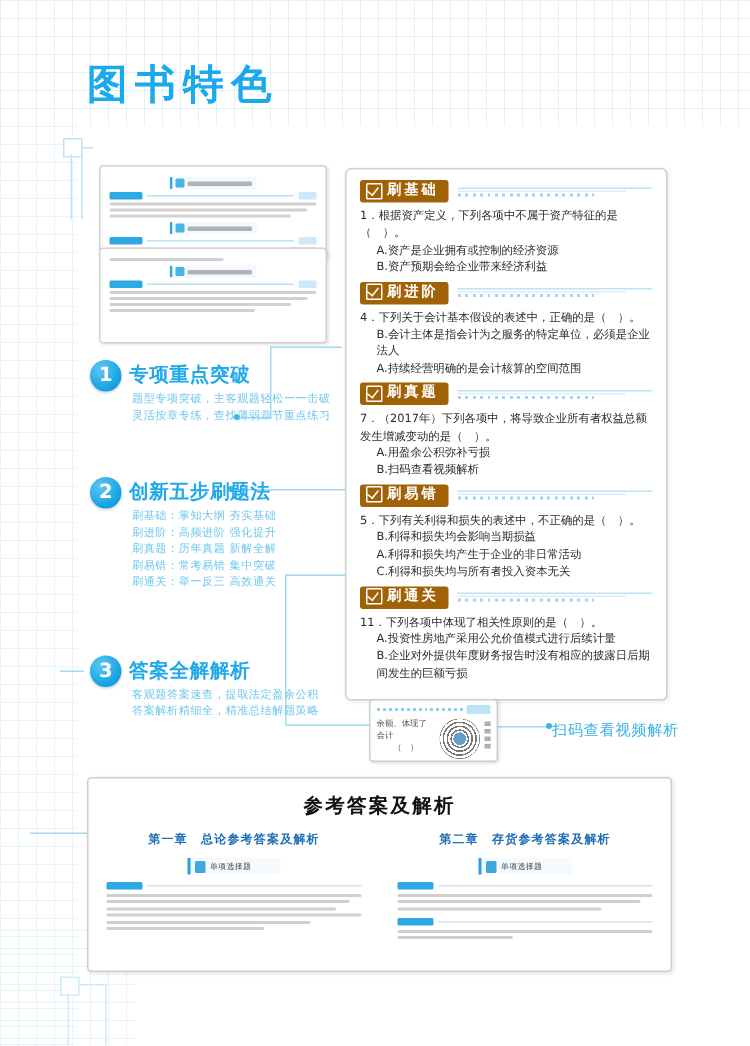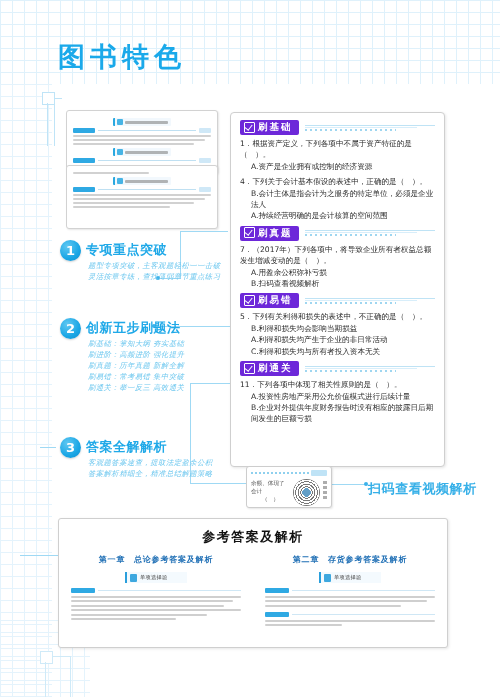--- a/index.html
+++ b/index.html
@@ -88,41 +88,41 @@
     background:radial-gradient(circle at 35% 30%,#5fc8f2 0%,#1aa6e5 60%,#0f8fd0 100%);
     color:#fff;font-size:13px;font-weight:bold;line-height:21px;text-align:center;
     font-family:"DejaVu Sans",sans-serif;
     box-shadow:0 1px 2px rgba(0,0,0,.18);
   }
   .f-title{
     position:absolute;left:26px;top:1px;
     font-size:13px;font-weight:bold;color:#20a9e8;letter-spacing:.5px;
     font-family:"DejaVu Sans",sans-serif;white-space:nowrap;
   }
-  .f-lines{position:absolute;left:28px;top:20px;font-style:italic;}
+  .f-lines{position:absolute;left:28px;top:20px;}
   .f-line{
     font-size:7.4px;line-height:11px;color:#6fc8ef;letter-spacing:.4px;
     font-family:"DejaVu Sans",sans-serif;white-space:nowrap;
   }
 
   
   .conn{position:absolute;background:#9fd9f4;}
   .conn-dot{position:absolute;width:4px;height:4px;border-radius:50%;background:#3bb2ea;}
 
   
   .qpanel{
     position:absolute;left:230px;top:112px;width:215px;height:355px;
     background:#fff;border:1px solid #cfcfcf;border-radius:4px;
     box-shadow:1px 1px 3px rgba(0,0,0,.10);
     padding:7px 9px;box-sizing:border-box;overflow:hidden;
   }
   .qsec{margin-bottom:4px;}
   .qhead{display:flex;align-items:center;gap:4px;margin-bottom:3px;}
   .qbadge{
-    background:#6d28d9;color:#fff;border-radius:2px;
+    background:#a16207;color:#fff;border-radius:2px;
     padding:1px 6px 2px 4px;display:flex;align-items:center;gap:3px;
     font-size:9.5px;font-weight:bold;letter-spacing:2px;line-height:12px;
     font-family:"DejaVu Sans",sans-serif;white-space:nowrap;
   }
   .qbadge .chk{
     width:9px;height:9px;border:1.4px solid #fff;border-radius:1px;
     position:relative;flex:none;
   }
   .qbadge .chk:after{
     content:"";position:absolute;left:1.4px;top:0px;width:4px;height:6px;
@@ -160,21 +160,21 @@
     width:27px;height:27px;flex:none;border-radius:50%;
     background:
       radial-gradient(circle at 50% 50%, #2f7fb5 0 22%, transparent 22%),
       repeating-radial-gradient(circle at 50% 50%, #4a4a4a 0 1px, transparent 1px 2.6px);
     opacity:.75;
   }
   .qr-marks{display:flex;flex-direction:column;gap:2px;margin-top:2px;}
   .qr-marks i{display:block;width:4px;height:3px;background:#777;opacity:.6;}
   .qr-label{
     position:absolute;left:368px;top:480px;
-    font-size:13px;color:#37b0e8;letter-spacing:.6px;font-weight:bold;
+    font-size:10px;color:#37b0e8;letter-spacing:.6px;font-weight:normal;
     font-family:"DejaVu Sans",sans-serif;white-space:nowrap;
   }
 
   
   .apanel{
     position:absolute;left:58px;top:518px;width:388px;height:128px;
     background:#fff;border:1px solid #cfcfcf;border-radius:3px;
     box-shadow:1px 1px 3px rgba(0,0,0,.10);overflow:hidden;
   }
   .atitle{
@@ -327,23 +327,35 @@
           <span>刷基础</span>
         </span>
         <span class="qrules">
             <i class="r1"></i>
             <i class="r2"></i>
             <i class="r3"></i>
           </span>
       </div>
       <div class="qtext">1．根据资产定义，下列各项中不属于资产特征的是（　）。</div>
       <div class="qtext qopt">A.资产是企业拥有或控制的经济资源</div>
+      <div class="qtext qopt">B.资产预期会给企业带来经济利益</div>
     </div>
 
     <div class="qsec">
+      <div class="qhead">
+        <span class="qbadge">
+          <span class="chk"></span>
+          <span>刷进阶</span>
+        </span>
+        <span class="qrules">
+            <i class="r1"></i>
+            <i class="r2"></i>
+            <i class="r3"></i>
+          </span>
+      </div>
       <div class="qtext">4．下列关于会计基本假设的表述中，正确的是（　）。</div>
       <div class="qtext qopt">B.会计主体是指会计为之服务的特定单位，必须是企业法人</div>
       <div class="qtext qopt">A.持续经营明确的是会计核算的空间范围</div>
     </div>
 
     <div class="qsec">
       <div class="qhead">
         <span class="qbadge">
           <span class="chk"></span>
           <span>刷真题</span>

